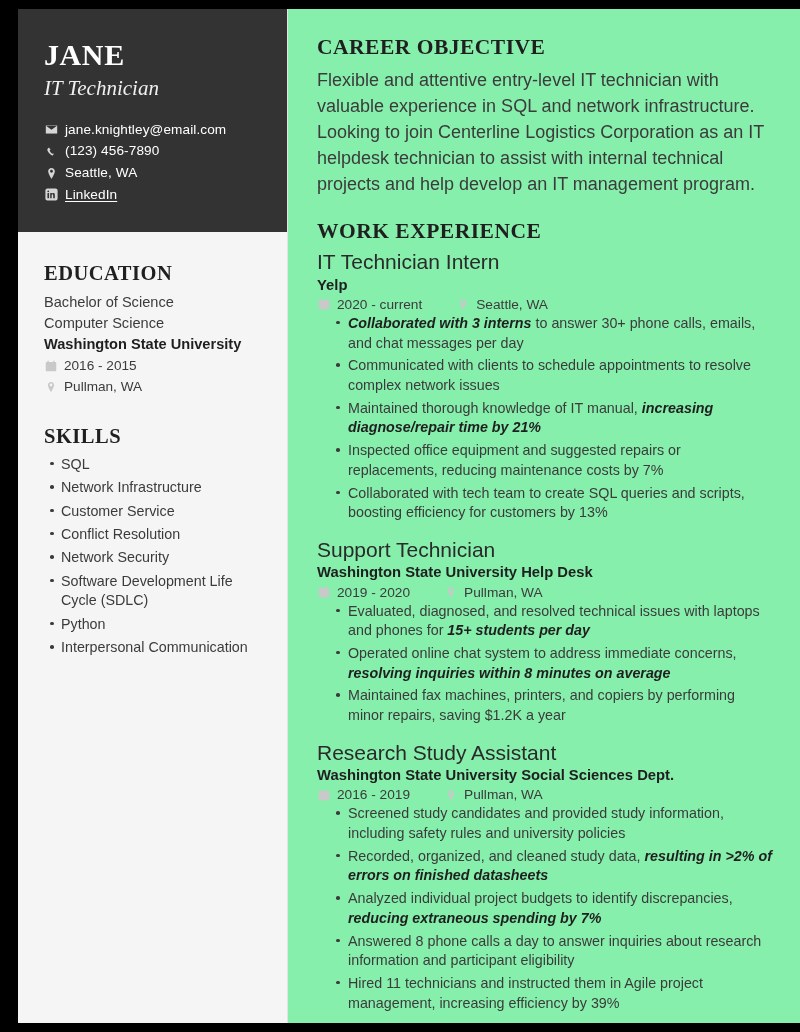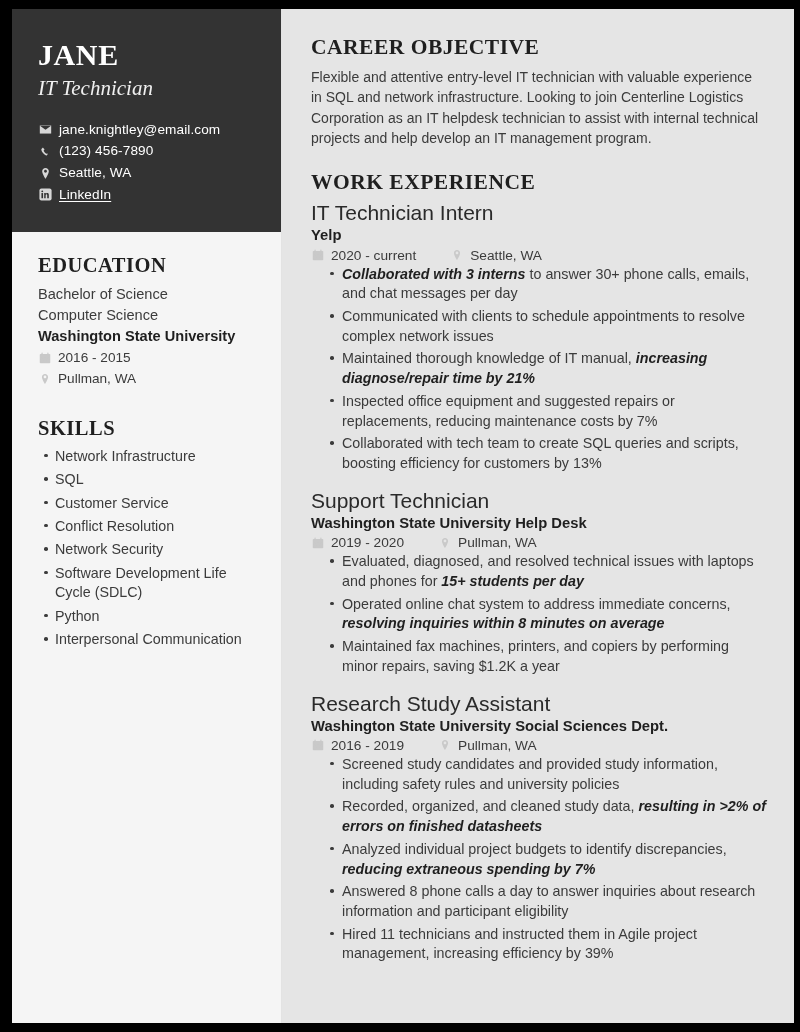--- a/index.html
+++ b/index.html
@@ -8,25 +8,25 @@
     background: #000000;
   }
   body {
     width: 800px;
     height: 1032px;
     font-family: "Liberation Sans", sans-serif;
     -webkit-font-smoothing: antialiased;
   }
   .page {
     position: absolute;
-    left: 12px;
+    left: 18px;
     top: 9px;
     width: 782px;
     height: 1014px;
-    background: #e5e5e5;
+    background: #86efac;
     overflow: hidden;
     display: flex;
   }
 
   
   .sidebar {
     width: 269px;
     flex: 0 0 269px;
     background: #f5f5f5;
     border-right: 1px solid #e3e3e3;
@@ -75,21 +75,21 @@
   .ico {
     display: inline-flex;
     width: 14px;
     height: 14px;
     flex: 0 0 14px;
     align-items: center;
     justify-content: center;
   }
   .ico svg { display: block; }
 
-  .sidebar-body { padding: 22px 26px 26px 26px; }
+  .sidebar-body { padding: 22px 26px 26px 26px; margin-top: 8px; }
   .side-head {
     font-family: "Liberation Serif", serif;
     font-weight: bold;
     font-size: 20.5px;
     letter-spacing: 0.5px;
     color: #1f1f1f;
     margin: 0 0 7px 0;
   }
   .edu-line {
     font-size: 14.6px;
@@ -145,21 +145,21 @@
   }
   .main-head {
     font-family: "Liberation Serif", serif;
     font-weight: bold;
     font-size: 21.5px;
     letter-spacing: 0.5px;
     color: #1f1f1f;
     margin: 0 0 7px 0;
   }
   .objective {
-    font-size: 14px;
+    font-size: 18px;
     line-height: 1.45;
     color: #3b3b3b;
     margin: 0 0 22px 0;
   }
   .we-head { margin-bottom: 5px; }
   .job { margin-bottom: 14px; }
   .job-title {
     font-size: 21px;
     font-weight: 300;
     color: #2a2a2a;
@@ -296,22 +296,22 @@
         <span class="ico">
           <svg width="12" height="12" viewBox="0 0 16 16">
               <path d="M8 1.2c-2.3 0-4.1 1.8-4.1 4.1 0 3 4.1 9.5 4.1 9.5s4.1-6.5 4.1-9.5c0-2.3-1.8-4.1-4.1-4.1zm0 5.8c-1 0-1.8-.8-1.8-1.8S7 3.4 8 3.4s1.8.8 1.8 1.8S9 7 8 7z"></path>
             </svg>
         </span>
         <span>Pullman, WA</span>
       </div>
 
       <h2 class="side-head skills-head">SKILLS</h2>
       <ul class="bullets">
+        <li>SQL</li>
         <li>Network Infrastructure</li>
-        <li>SQL</li>
         <li>Customer Service</li>
         <li>Conflict Resolution</li>
         <li>Network Security</li>
         <li>Software Development Life Cycle (SDLC)</li>
         <li>Python</li>
         <li>Interpersonal Communication</li>
       </ul>
     </div>
   </aside>
 

